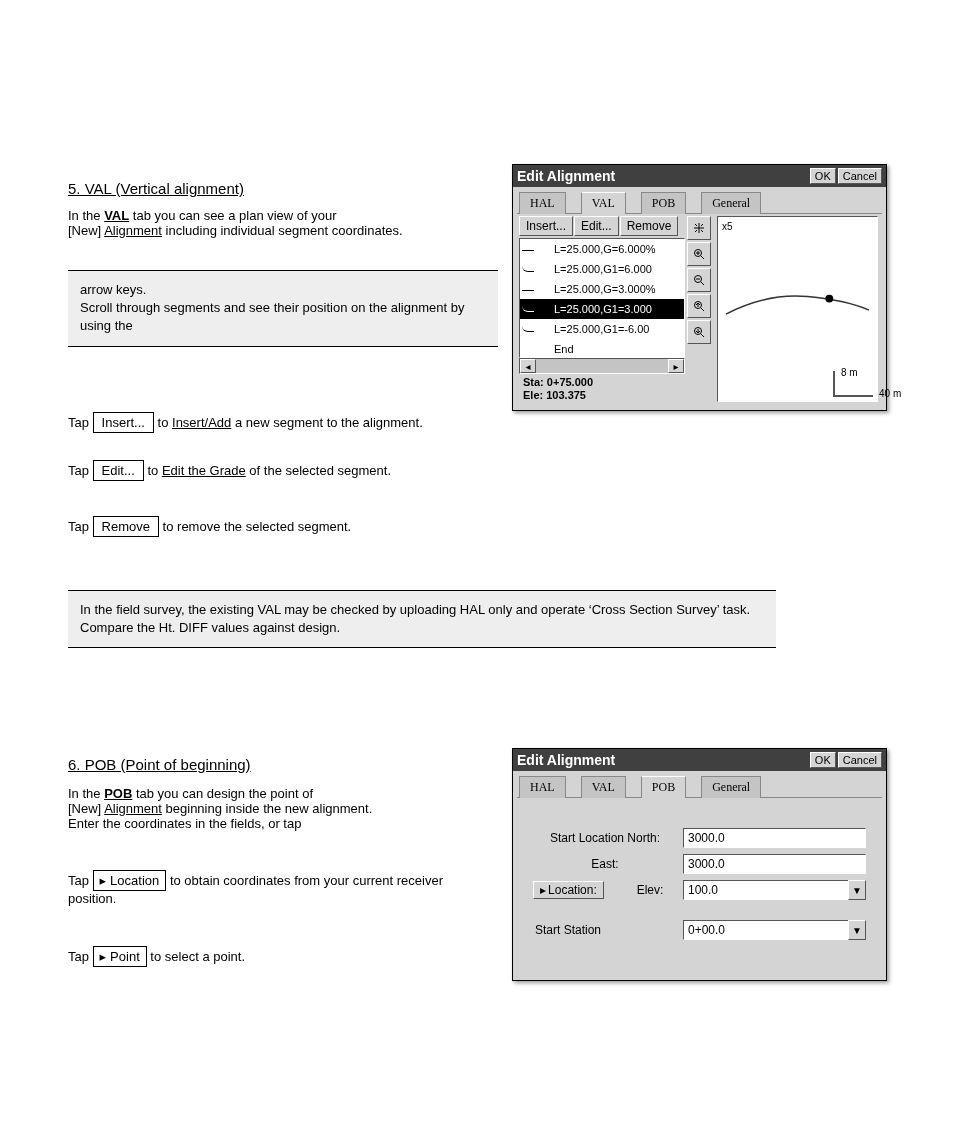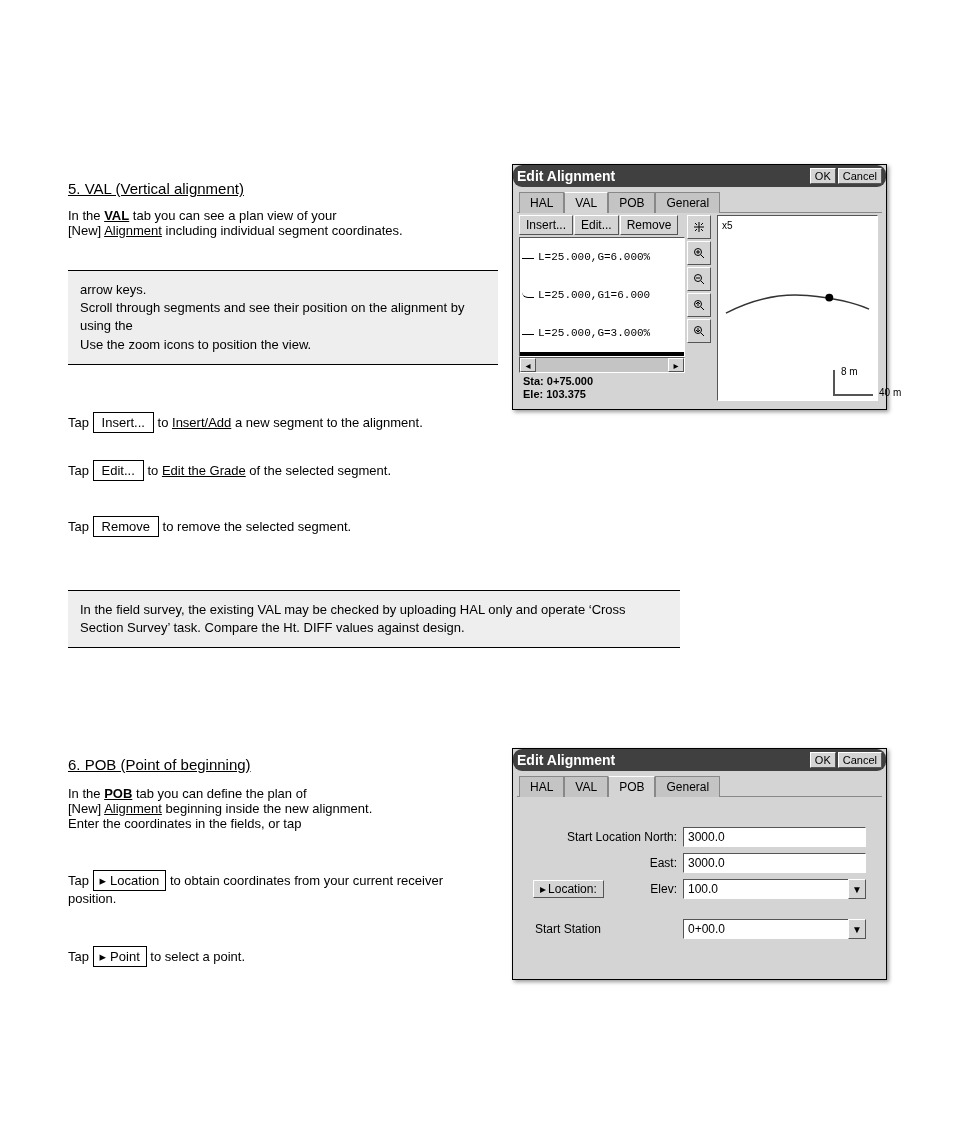--- a/index.html
+++ b/index.html
@@ -19,40 +19,40 @@
   }
   .titlebar {
     background: #404040;
     color: #fff;
     font-weight: bold;
     font-size: 14px;
     display: flex;
     align-items: center;
     padding: 2px 4px;
     height: 22px;
-    border-radius: 9px;
   }
   .titlebar .title { flex: 1; }
   .titlebar .btn {
     background: #d4d4d4;
     color: #000;
     border: 1px solid #888;
     font-size: 11px;
     padding: 1px 4px;
     margin-left: 2px;
     cursor: pointer;
     border-top-color: #fff;
     border-left-color: #fff;
     border-right-color: #555;
     border-bottom-color: #555;
   }
   .tabs {
     display: flex;
     padding: 4px 6px 0 6px;
-    gap: 0;
+    gap: 15px;
+    font-family: Liberation Serif, serif;
   }
   .tab {
     background: #c4c4c4;
     border: 1px solid #888;
     border-bottom: none;
     padding: 3px 10px;
     font-size: 12px;
     cursor: pointer;
     position: relative;
     top: 1px;
@@ -86,21 +86,21 @@
   #dlg1 .listcol { width: 170px; }
   #dlg1 .list {
     background: #fff;
     border: 1px solid #888;
     border-top-color:#555; border-left-color:#555; border-right-color:#fff; border-bottom-color:#fff;
     height: 120px;
     overflow: hidden;
     font-size: 11px;
     margin: 0 2px;
   }
-  #dlg1 .list .row { display:flex; align-items:center; padding:13px 2px; gap:4px; white-space:nowrap;font-family:Liberation Mono, monospace; }
+  #dlg1 .list .row { display:flex; align-items:center; padding:4px 2px; gap:20px; white-space:nowrap; }
   #dlg1 .list .row.sel { background:#000; color:#fff; }
   #dlg1 .hscroll {
     display:flex; height:16px; margin:0 2px;
     border:1px solid #888; background:#c4c4c4;
     border-top-color:#555; border-left-color:#555; border-right-color:#fff; border-bottom-color:#fff;
   }
   #dlg1 .hscroll .arrow {
     width:16px; display:flex; align-items:center; justify-content:center;
     background:#d4d4d4; border:1px solid #888; font-size:10px;
     border-top-color:#fff; border-left-color:#fff; border-right-color:#555; border-bottom-color:#555;
@@ -122,21 +122,21 @@
   #dlg1 .preview svg.curve { position:absolute; top:0; left:0; width:100%; height:100%; }
   #dlg1 .preview .scale { position:absolute; right:4px; bottom:4px; font-size:10px;text-decoration:underline; }
   #dlg1 .preview .scale .vbar { border-left:2px solid #555; border-bottom:2px solid #555; width:40px; height:26px; position:relative; }
   #dlg1 .preview .scale .vl { position:absolute; left:6px; top:-4px; }
   #dlg1 .preview .scale .hl { position:absolute; left:44px; bottom:-4px; white-space:nowrap; }
 
   
   #dlg2 { left: 512px; top: 748px; width: 375px; }
   #dlg2 .form { padding: 30px 16px 30px 16px; }
   #dlg2 .row { display:flex; align-items:center; margin-bottom:6px; font-size:12px; }
-  #dlg2 .row .lab { text-align:right; padding-right:6px; }
+  #dlg2 .row .lab { text-align:center; padding-right:6px; }
   #dlg2 .row input {
     flex:1; font-size:12px; background:#fff;
     border:1px solid #888; padding:2px 4px;
     border-top-color:#555; border-left-color:#555; border-right-color:#fff; border-bottom-color:#fff;
   }
   #dlg2 .row .dd {
     width:18px; height:20px; margin-left:-1px;
     background:#d4d4d4; border:1px solid #888;
     border-top-color:#fff; border-left-color:#fff; border-right-color:#555; border-bottom-color:#555;
     display:flex; align-items:center; justify-content:center; cursor:pointer; font-size:10px;
@@ -321,42 +321,41 @@
   <span class="und">5. VAL (Vertical alignment)</span>
 </div>
 <div class="body-text" style="left:68px; top:208px; width:420px">
   <span>In the </span><b class="und">VAL</b><span> tab you can see a plan view of your</span><br>
   <span>[New] </span><span class="und">Alignment</span><span> including individual segment coordinates.</span>
 </div>
 
 <div class="note" style="left:68px; top:270px; width:430px">
   <div>arrow keys.</div>
   <div>Scroll through segments and see their position on the alignment by using the</div>
-  <div>Use the zoom icons to position the view.</div>
 </div>
 
 <div class="body-text" style="left:68px; top:412px">
   <span>Tap </span><span class="inline-btn">Insert...</span><span> to </span><span class="und">Insert/Add</span><span> a new segment to the alignment.</span>
 </div>
 <div class="body-text" style="left:68px; top:460px">
   <span>Tap </span><span class="inline-btn">Edit...</span><span> to </span><span class="und">Edit the Grade</span><span> of the selected segment.</span>
 </div>
 <div class="body-text" style="left:68px; top:516px">
   <span>Tap </span><span class="inline-btn">Remove</span><span> to remove the selected segment.</span>
 </div>
 
-<div class="note" style="left:68px; top:590px; width:612px">
+<div class="note" style="left:68px; top:590px; width:708px">
   <span>In the field survey, the existing VAL may be checked by uploading HAL only and operate ‘Cross Section Survey’ task. Compare the Ht. DIFF values against design.</span>
 </div>
 
 <div class="body-text" style="left:68px; top:756px; font-size:15px">
   <span class="und">6. POB (Point of beginning)</span>
 </div>
 <div class="body-text" style="left:68px; top:786px; width:420px">
-  <span>In the </span><b class="und">POB</b><span> tab you can define the plan of</span><br>
+  <span>In the </span><b class="und">POB</b><span> tab you can design the point of</span><br>
   <span>[New] </span><span class="und">Alignment</span><span> beginning inside the new alignment.</span><br>
   <span>Enter the coordinates in the fields, or tap</span>
 </div>
 
 <div class="body-text" style="left:68px; top:870px; width:420px">
   <span>Tap </span><span class="inline-pop">▸<span>Location</span></span><span> to obtain coordinates from your current receiver position.</span>
 </div>
 <div class="body-text" style="left:68px; top:946px">
   <span>Tap </span><span class="inline-pop">▸<span>Point</span></span><span> to select a point.</span>
 </div>

